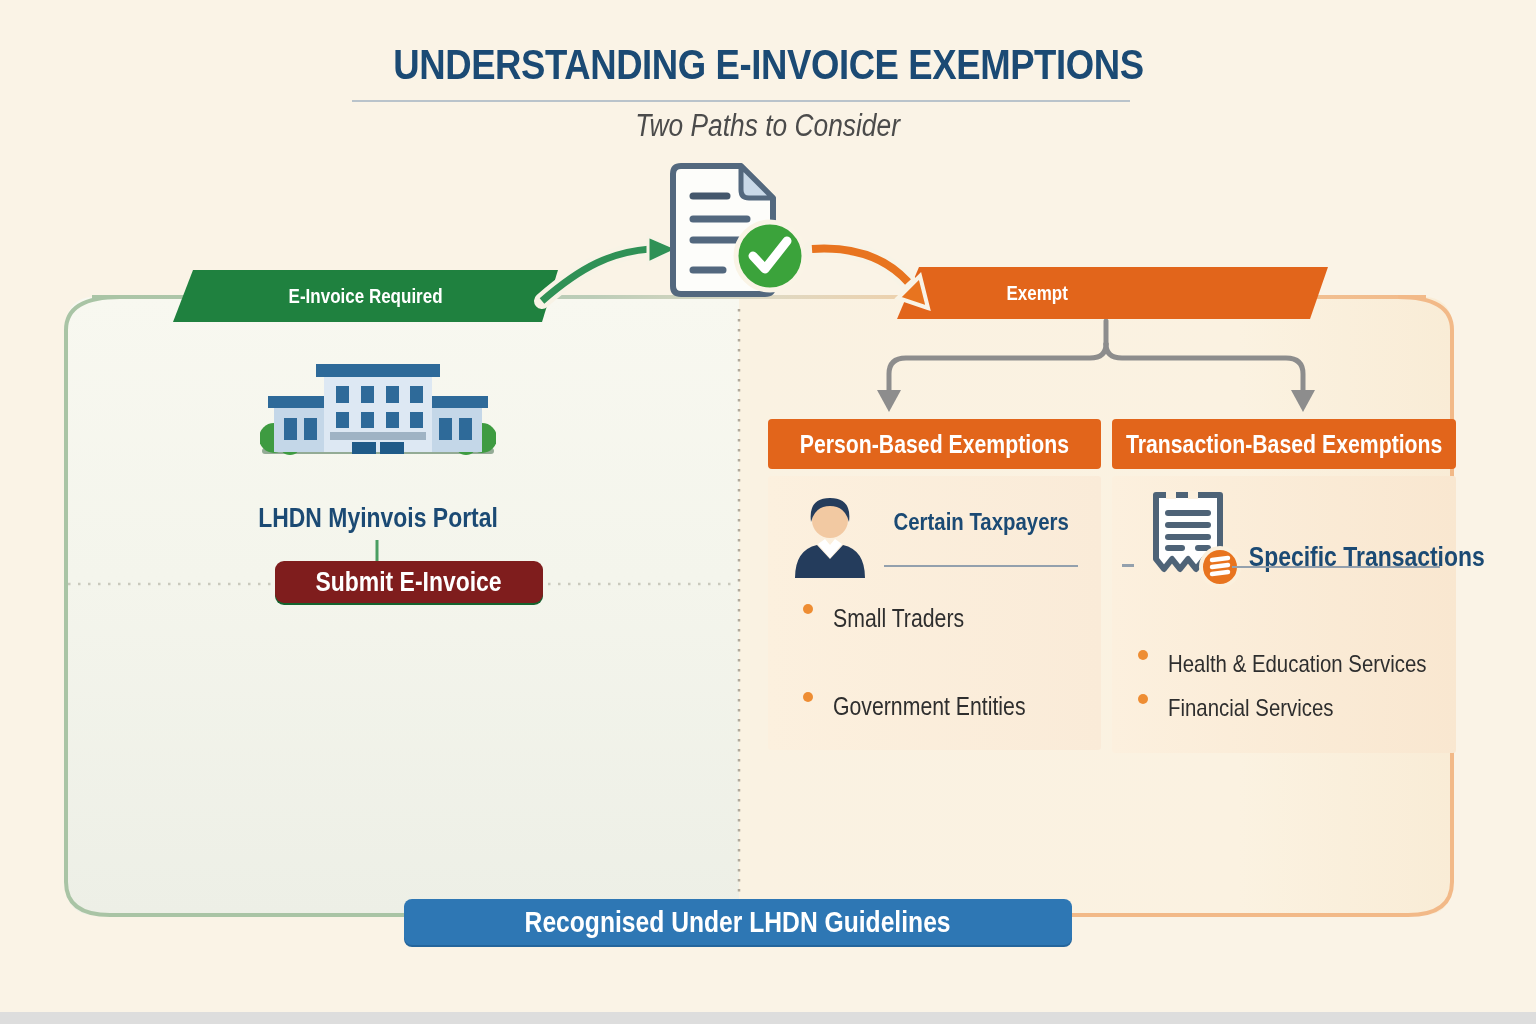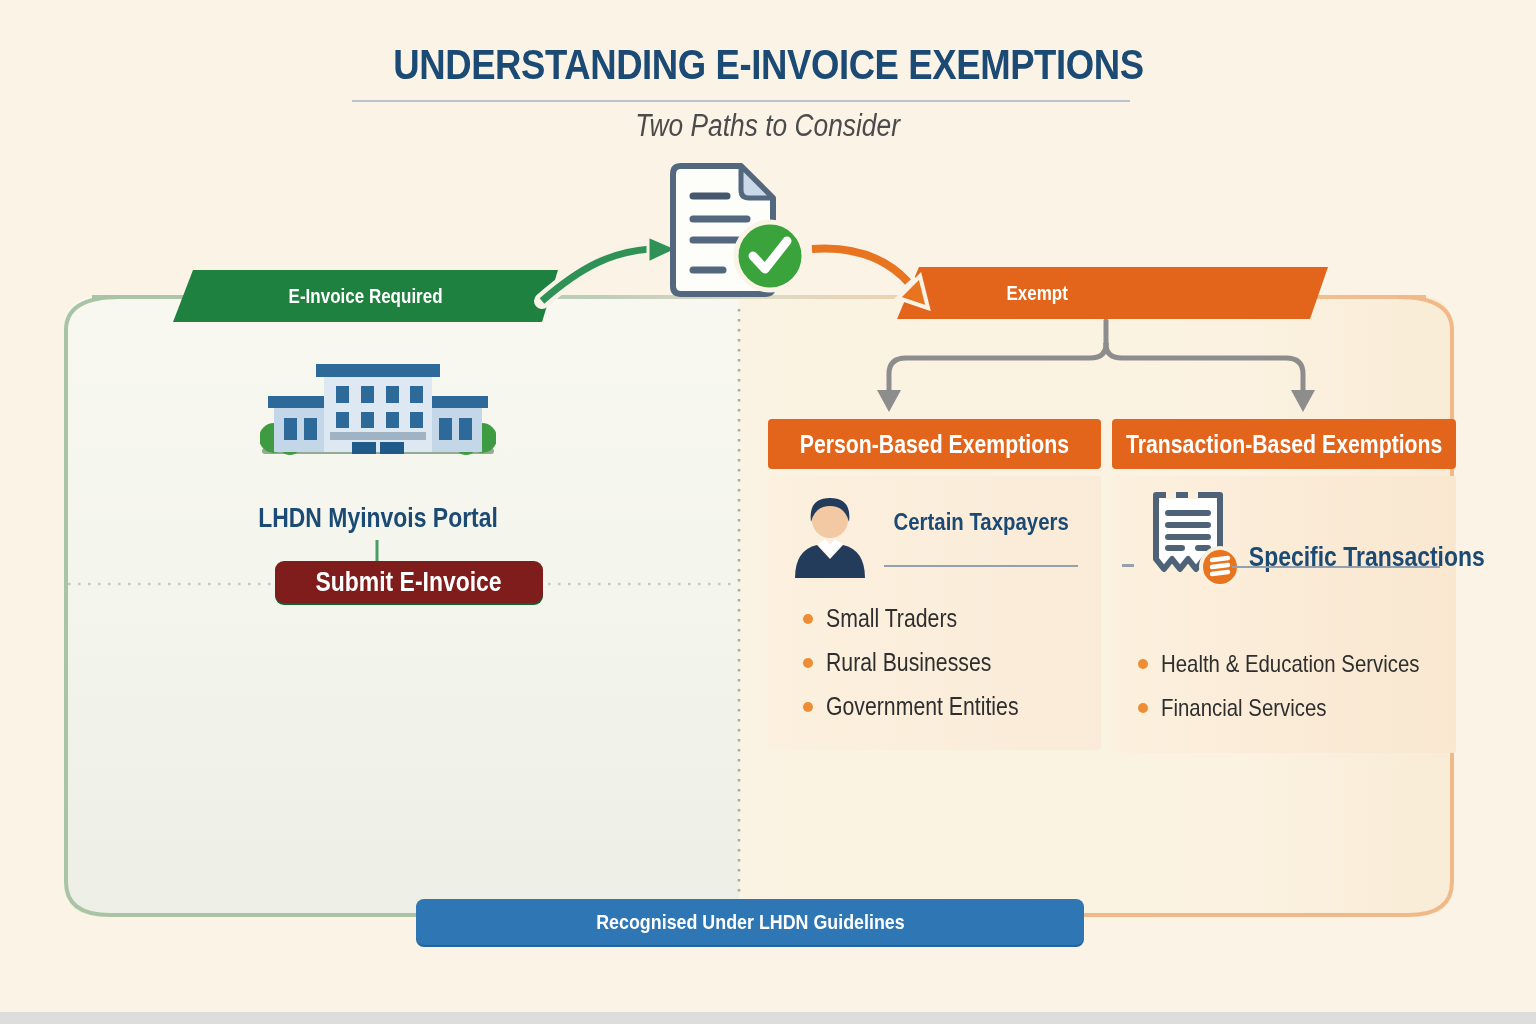--- a/index.html
+++ b/index.html
@@ -54,27 +54,27 @@
     background:linear-gradient(90deg,#fcf0de,#f9e7d0);}
 
   .box-heading{font-size:24px;font-weight:bold;color:var(--navy);}
   .heading-person{left:878px;top:508px;width:205px;text-align:center;}
   .heading-txn{left:1228px;top:510px;width:222px;text-align:center;font-size:27px;margin-top:32px;}
   .underline{height:2px;background:#93a0ad;}
   .ul-person{left:884px;top:565px;width:194px;}
   .ul-txn{left:1232px;top:566px;width:208px;}
   .ul-dash{left:1122px;top:564px;width:12px;height:3px;background:#93a0ad;}
 
-  .bullet-row{position:absolute;display:flex;align-items:center;gap:13px;}
+  .bullet-row{position:absolute;display:flex;align-items:flex-start;gap:20px;}
   .bullet-dot{width:10px;height:10px;border-radius:50%;background:var(--bullet_orange);flex:0 0 auto;}
   .bullet-text{font-size:25px;color:#2e2e2e;}
 
   .footer-banner{left:404px;top:899px;width:668px;height:46px;background:var(--blue);
     border-radius:8px;display:flex;align-items:center;justify-content:center;
-    color:#fff;font-weight:bold;font-size:21px;box-shadow:0 2px 0 #24659c;margin-left:12px;}
+    color:#fff;font-weight:bold;font-size:29px;box-shadow:0 2px 0 #24659c;}
 </style>
 </head>
 <body>
 
 <div class="canvas">
 
   <div class="abs frame-bg">
     <div class="frame-left"></div>
     <div class="frame-right"></div>
   </div>
@@ -175,24 +175,20 @@
 
   <div class="abs box-heading heading-person">
     <span class="cxc">Certain Taxpayers</span>
   </div>
   <div class="abs underline ul-person"></div>
 
   <div class="bullet-row" style="left:803px;top:604px;">
     <span class="bullet-dot"></span>
     <span class="bullet-text cxl">Small Traders</span>
   </div>
-  <div class="bullet-row" style="left:803px;top:648px;">
-    <span class="bullet-dot"></span>
-    <span class="bullet-text cxl">Rural Businesses</span>
-  </div>
   <div class="bullet-row" style="left:803px;top:692px;">
     <span class="bullet-dot"></span>
     <span class="bullet-text cxl">Government Entities</span>
   </div>
 
   <div class="abs col-header txn">
     <span class="cxc">Transaction-Based Exemptions</span>
   </div>
   <div class="abs col-body txn"></div>
 

